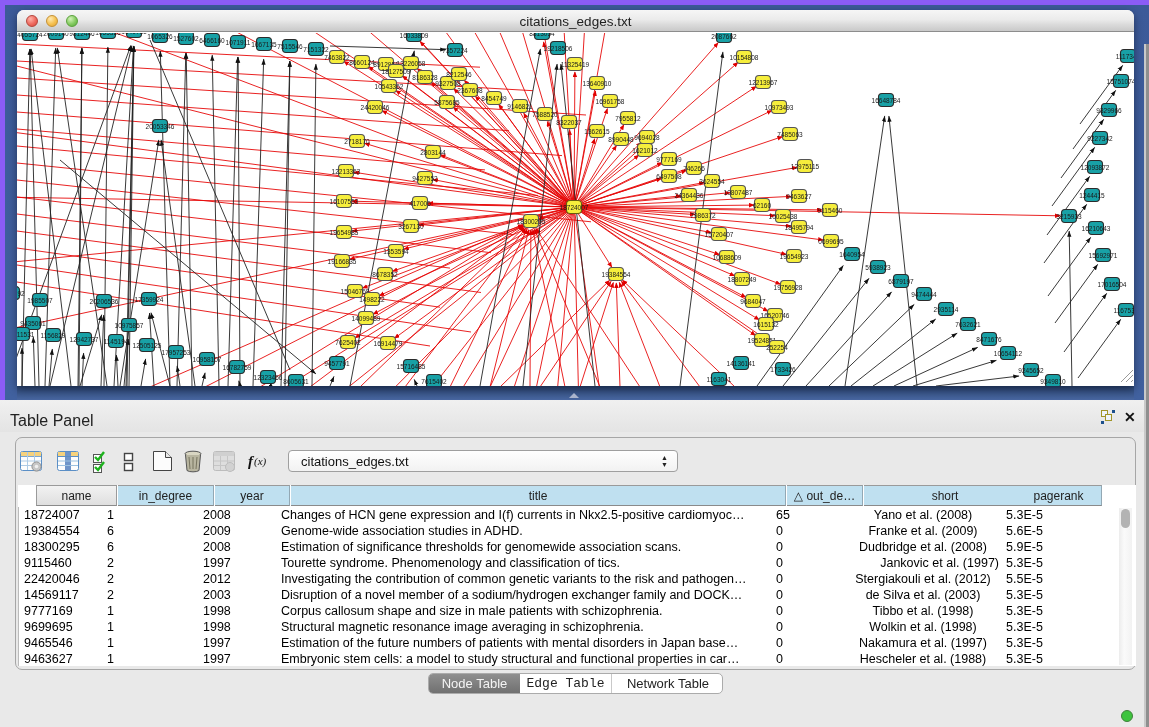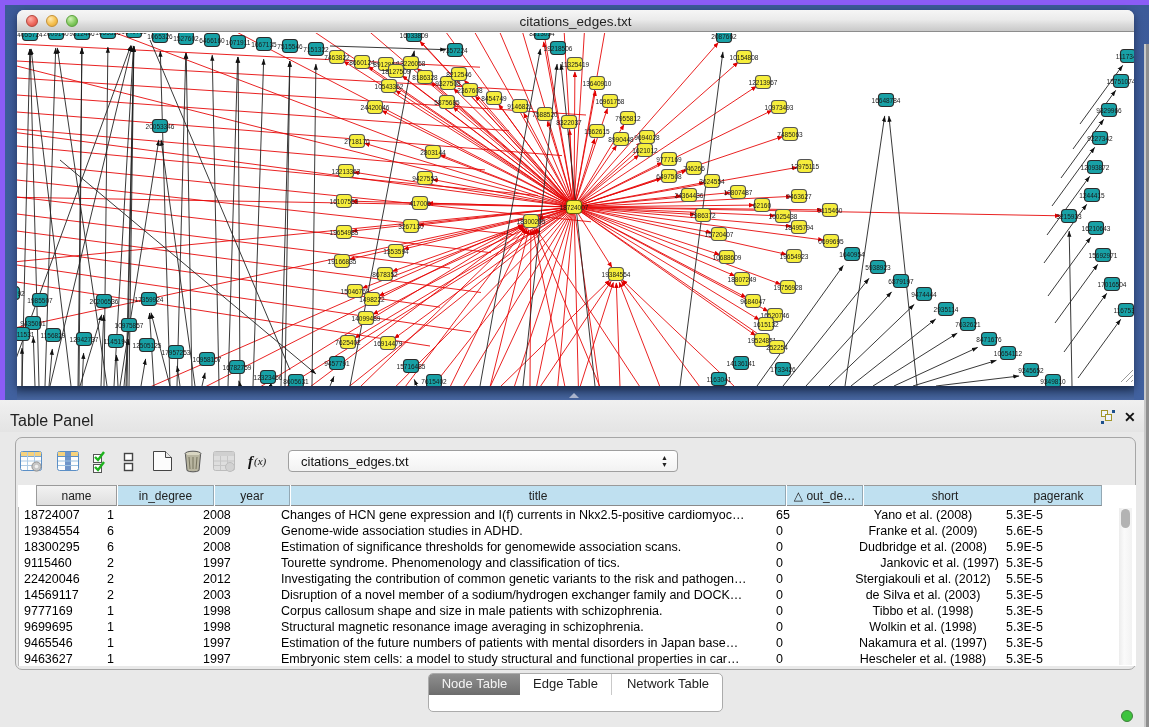--- a/index.html
+++ b/index.html
@@ -49,25 +49,25 @@
 .hgray { background:linear-gradient(#f2f2f2,#dfdfdf); border-left:1px solid #9a9a9a; border-right:1px solid #9a9a9a;}
 .hblue { background:#bfe0f0; }
 #tbody { position:absolute; left:18px; top:507px; width:1118px; height:159px; background:#fff; border-left:1px solid #bbb; }
 .trow { position:absolute; left:-18px; width:1136px; height:16px; }
 .tc { position:absolute; top:0; height:16px; font-size:12.5px; color:#000; line-height:16px;
   white-space:nowrap; overflow:hidden; }
 #vscroll { position:absolute; left:1119px; top:508px; width:13px; height:157px;
   background:linear-gradient(90deg,#ececec,#fafafa 40%,#f2f2f2); }
 #vthumb { position:absolute; left:1121px; top:509px; width:9px; height:19px; background:#b3b3b3; border-radius:5px; }
 
-#tabs { position:absolute; left:428px; top:673px; width:295px; height:39px;
+#tabs { position:absolute; left:428px; top:673px; width:295px; height:21px;
   border:1px solid #ababab; border-radius:5px; background:#fff; overflow:hidden; }
 .seg { position:absolute; top:0; height:21px; font-size:13px; line-height:20px; text-align:center; color:#222; }
 #seg1 { left:0; width:91px; background:linear-gradient(#8f8f8f,#6d6d6d); color:#f4f4f4; }
-#seg2 { left:91px; width:92px; border-right:1px solid #c9c9c9; }
+#seg2 { left:91px; width:92px; border-right:1px solid #c9c9c9;font-family:Liberation Mono, monospace; }
 #seg3 { left:183px; width:112px; }
 #memory { position:absolute; left:950px; top:709px; width:165px; text-align:right; font-size:12px; color:#222;margin-top:47px; }
 #memdot { position:absolute; left:1121px; top:710px; width:12px; height:12px; border-radius:50%;
   background:#3ec43e; border:1px solid #40803c; }
 </style></head>
 <body>
 <div id="screen">
   <div id="mdi"></div>
   <div id="underwin"></div>
   <div id="win">

